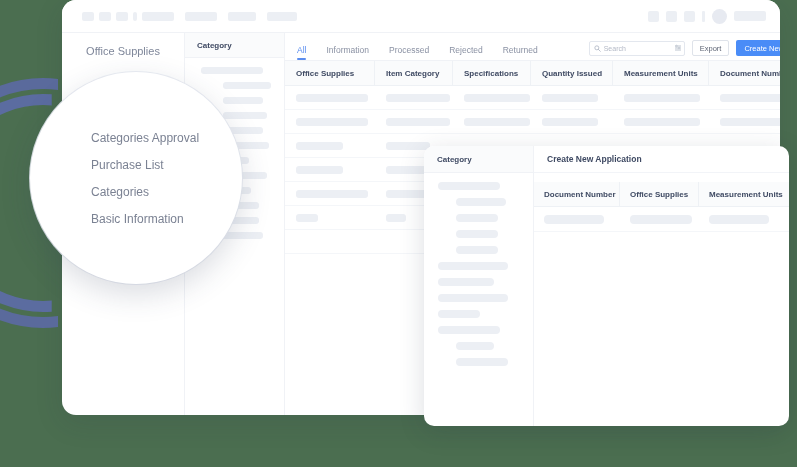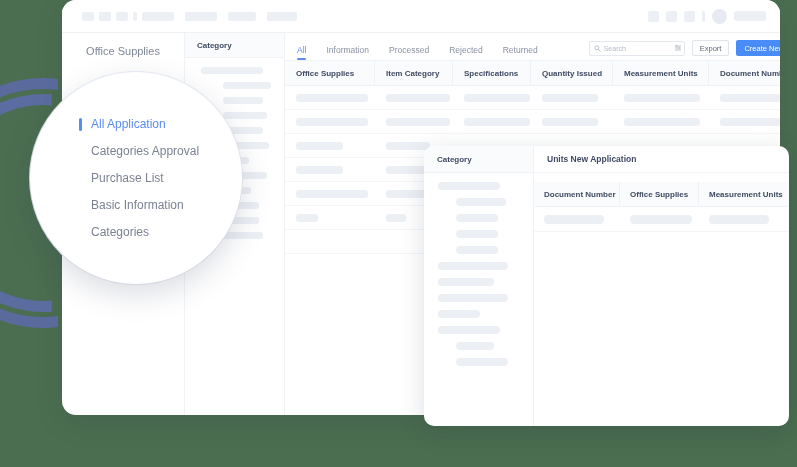--- a/index.html
+++ b/index.html
@@ -474,21 +474,21 @@
         <div style="padding-left: 24px;">
           <div class="sk" style="width: 38px;"></div>
         </div>
         <div style="padding-left: 24px;">
           <div class="sk" style="width: 52px;"></div>
         </div>
       </div>
   </div>
   <div class="ov-right">
     <div class="ov-title-bar">
-      <span class="ov-title">Units New Application</span>
+      <span class="ov-title">Create New Application</span>
     </div>
     <div class="ov-thead">
         <div class="ov-th" style="width: 86px;">Document Number</div>
         <div class="ov-th" style="width: 79px;">Office Supplies</div>
         <div class="ov-th" style="width: 97px;">Measurement Units</div>
       </div>
     <div class="ov-row">
         <div class="tcell" style="width: 86px;">
           <div class="sk" style="width: 60px;"></div>
         </div>
@@ -497,34 +497,30 @@
         </div>
         <div class="tcell" style="width: 97px;">
           <div class="sk" style="width: 60px;"></div>
         </div>
       </div>
   </div>
 </div>
 
 <div class="lens">
   <div class="lens-menu-list">
-      <div class="lens-item active">
-        <span class="bar"></span>
-        <span>All Application</span>
-      </div>
       <div class="lens-item">
         <span class="bar"></span>
         <span>Categories Approval</span>
       </div>
       <div class="lens-item">
         <span class="bar"></span>
         <span>Purchase List</span>
       </div>
       <div class="lens-item">
         <span class="bar"></span>
-        <span>Basic Information</span>
+        <span>Categories</span>
       </div>
       <div class="lens-item">
         <span class="bar"></span>
-        <span>Categories</span>
+        <span>Basic Information</span>
       </div>
     </div>
 </div>
 
 </body></html>

